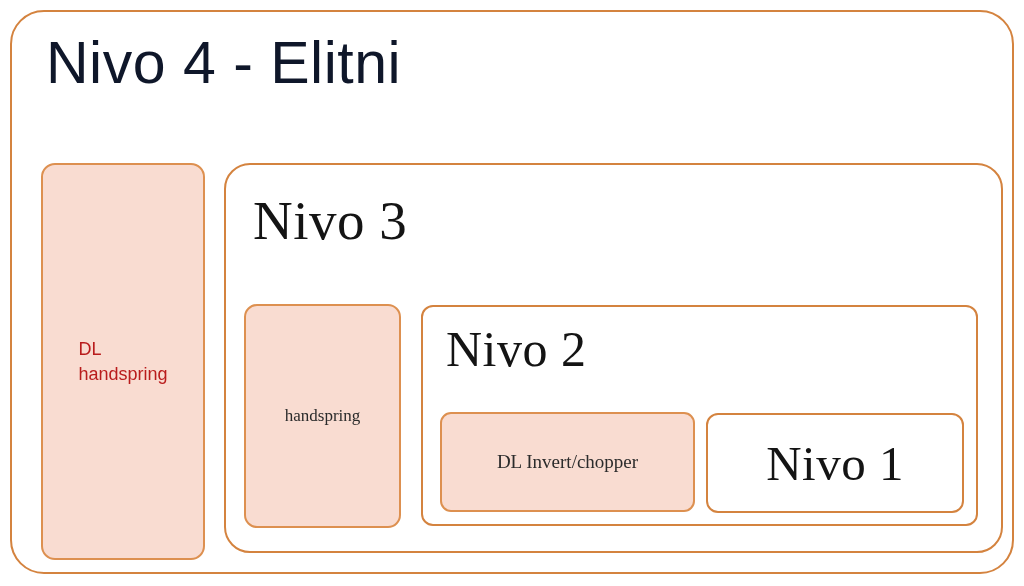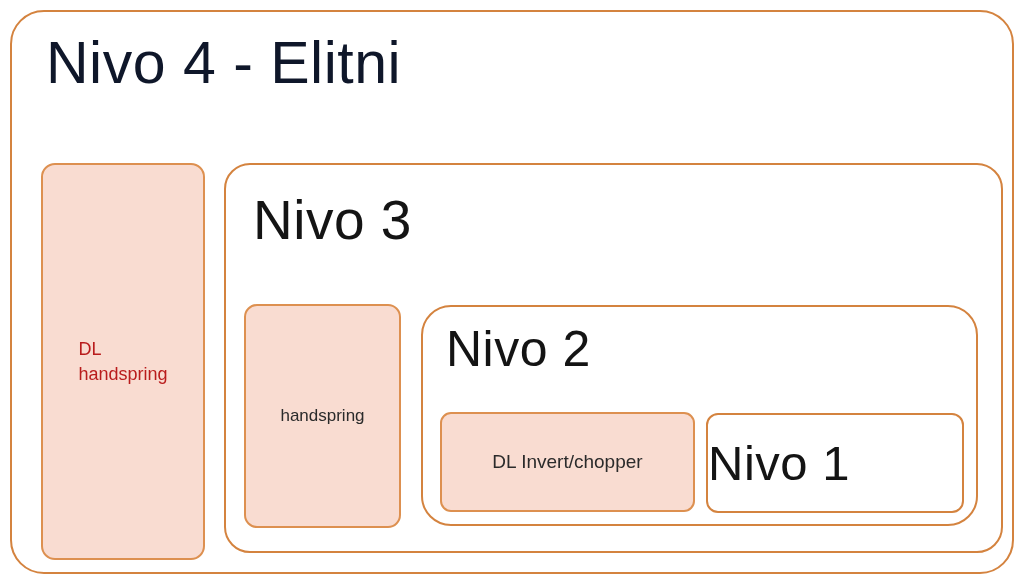--- a/index.html
+++ b/index.html
@@ -73,20 +73,21 @@
     white-space: pre-line;
   }
 
   
   .level3 {
     left: 212px;
     top: 151px;
     width: 779px;
     height: 390px;
     border-radius: 26px;
+    font-family: Liberation Serif, serif;
   }
   .level3-title {
     position: absolute;
     left: 27px;
     top: 28px;
     font-size: 55px;
     line-height: 1;
     font-weight: 300;
     letter-spacing: 0.5px;
     color: #141414;
@@ -110,21 +111,21 @@
     color: #2b2b2b;
     text-align: center;
   }
 
   
   .level2 {
     left: 195px;
     top: 140px;
     width: 557px;
     height: 221px;
-    border-radius: 30px;
+    border-radius: 12px;
     padding-left: 37px;
   }
   .level2-title {
     position: absolute;
     left: 23px;
     top: 17px;
     font-size: 50px;
     line-height: 1;
     font-weight: 300;
     letter-spacing: 0.5px;
@@ -153,21 +154,21 @@
 
   
   .level1 {
     left: 283px;
     top: 106px;
     width: 258px;
     height: 100px;
     border-radius: 12px;
     display: flex;
     align-items: center;
-    justify-content: flex-start;
+    justify-content: center;
   }
   .level1-title {
     font-size: 49px;
     line-height: 1;
     font-weight: 300;
     letter-spacing: 0.5px;
     color: #141414;
     white-space: nowrap;
   }
 </style>

